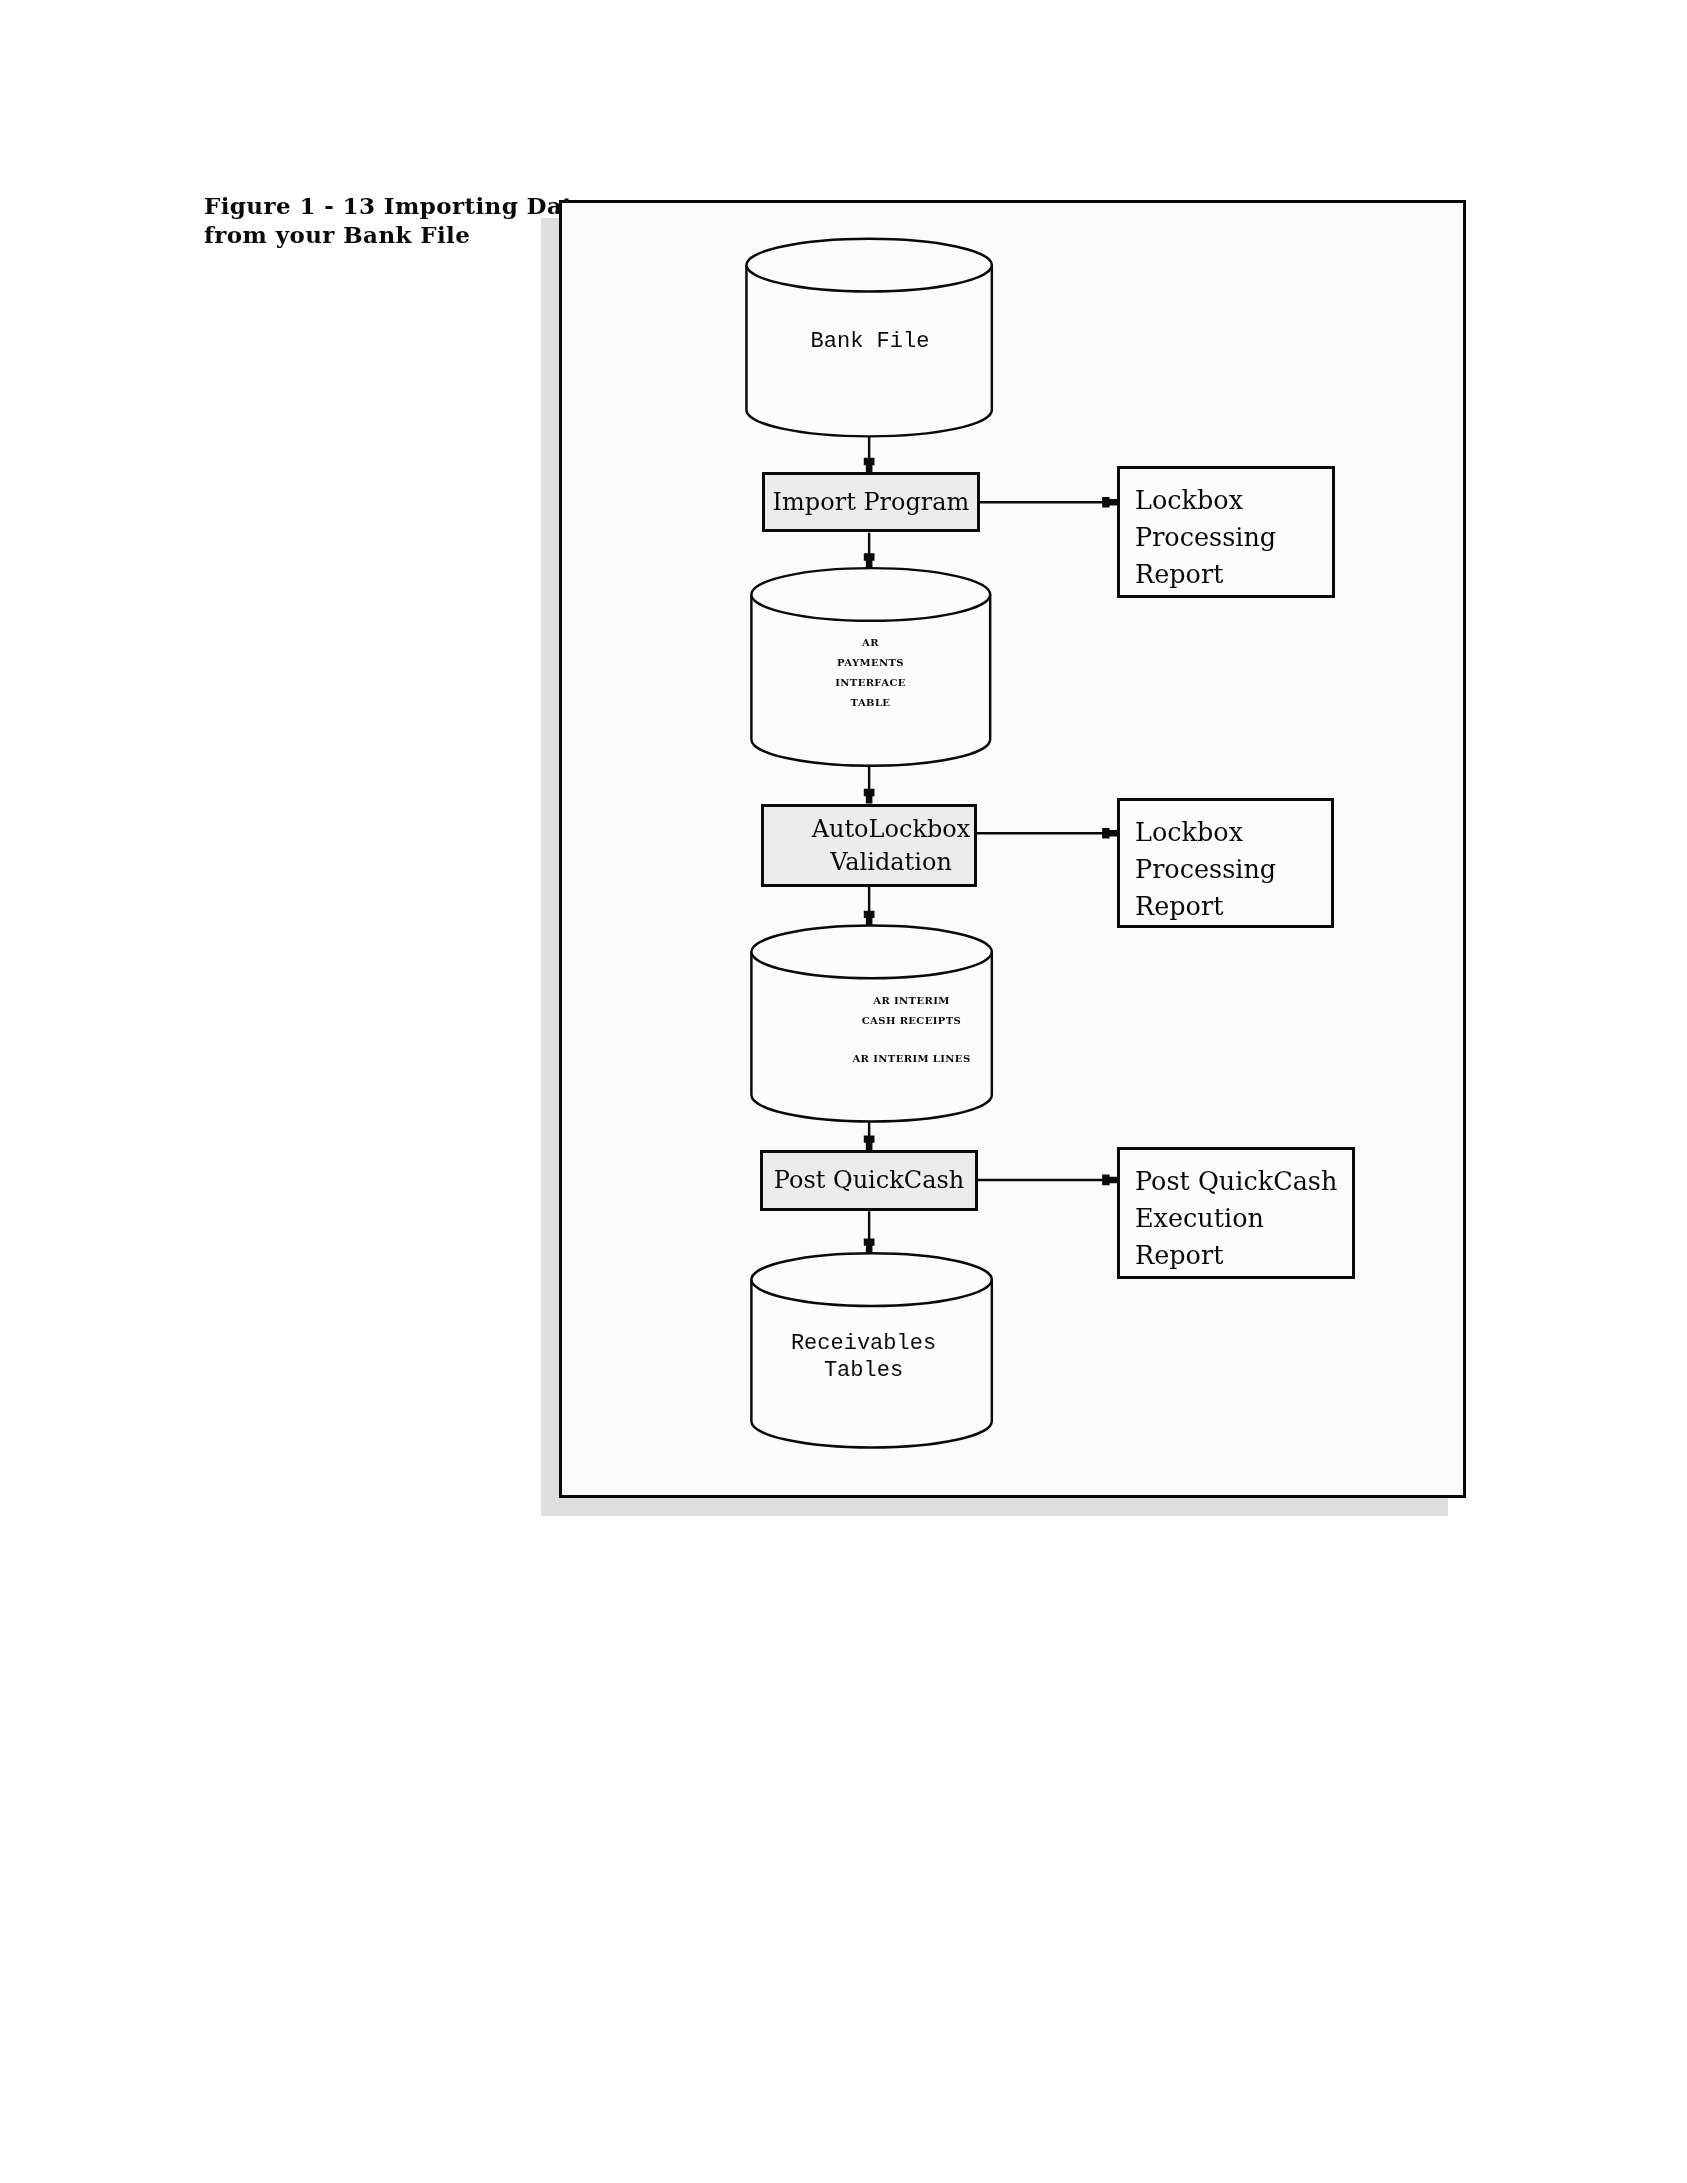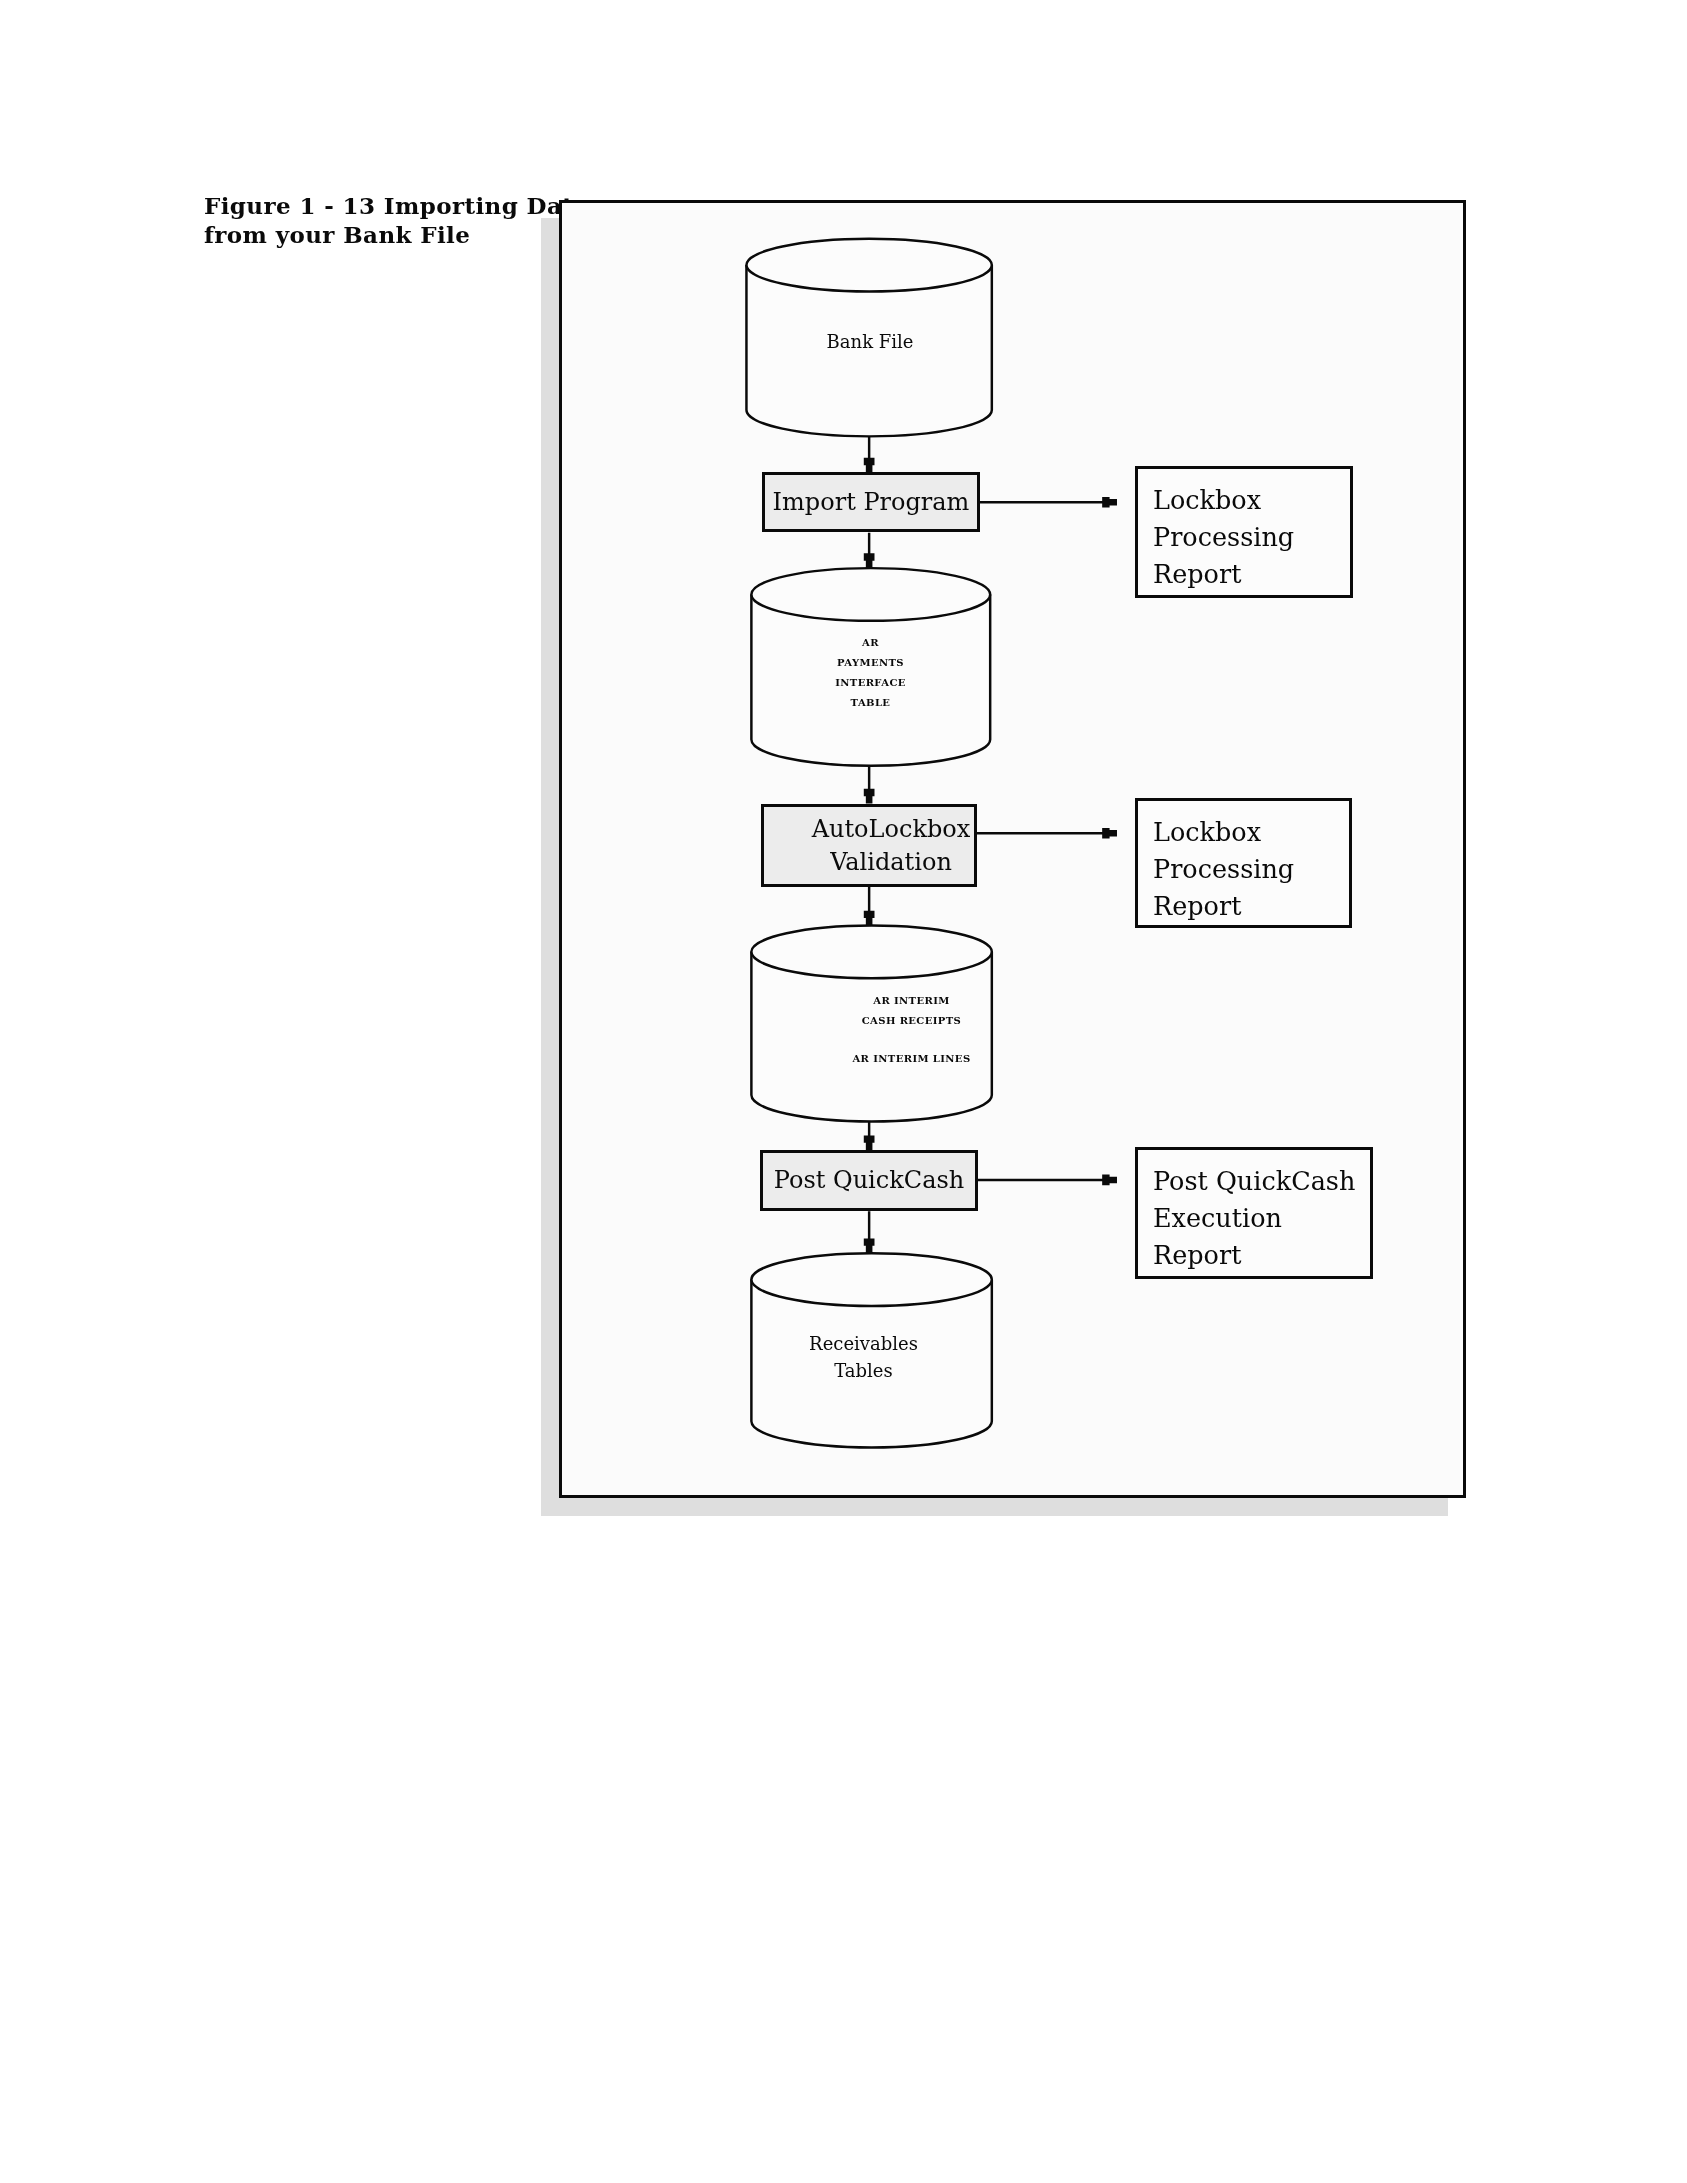--- a/index.html
+++ b/index.html
@@ -52,29 +52,28 @@
     font-size: 24px;
     line-height: 33px;
   }
   .report-box {
     position: absolute;
     background: #fcfcfc;
     border: 3.3px solid #0a0a0a;
     padding: 13px 0 0 15px;
     font-size: 25.5px;
     line-height: 37px;
-    margin-left: 18px;
   }
 
   
   .cyl-label {
     position: absolute;
     text-align: center;
   }
-  .cyl-label.big { font-size: 18px; line-height: 27px; }
+  .cyl-label.big { font-size: 22px; line-height: 27px; font-family: Liberation Mono, monospace; }
   .cyl-label.small {
     font-weight: bold;
     font-size: 10px;
     line-height: 20px;
     letter-spacing: 0.4px;
   }
   .spacer-line { height: 18px; }
 </style>
 </head>
 <body>

